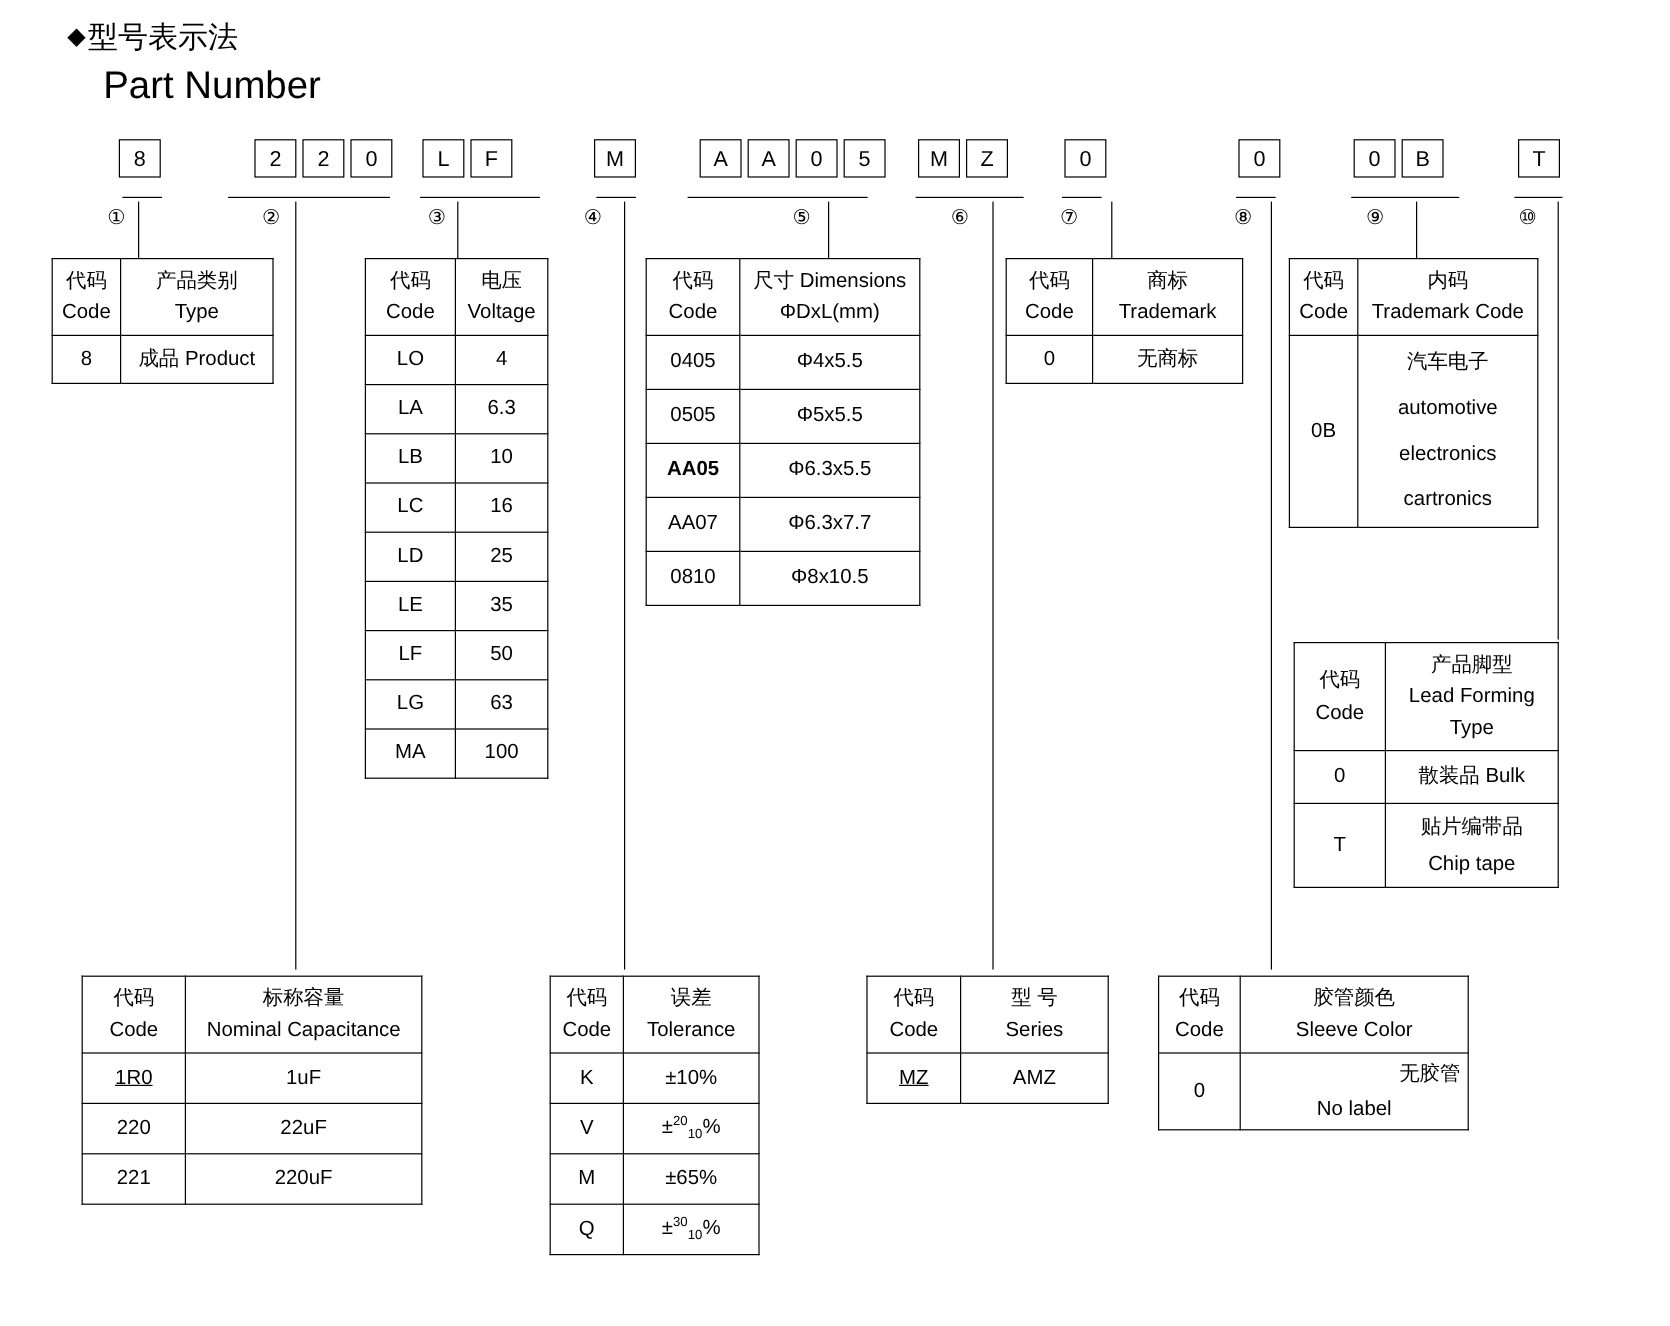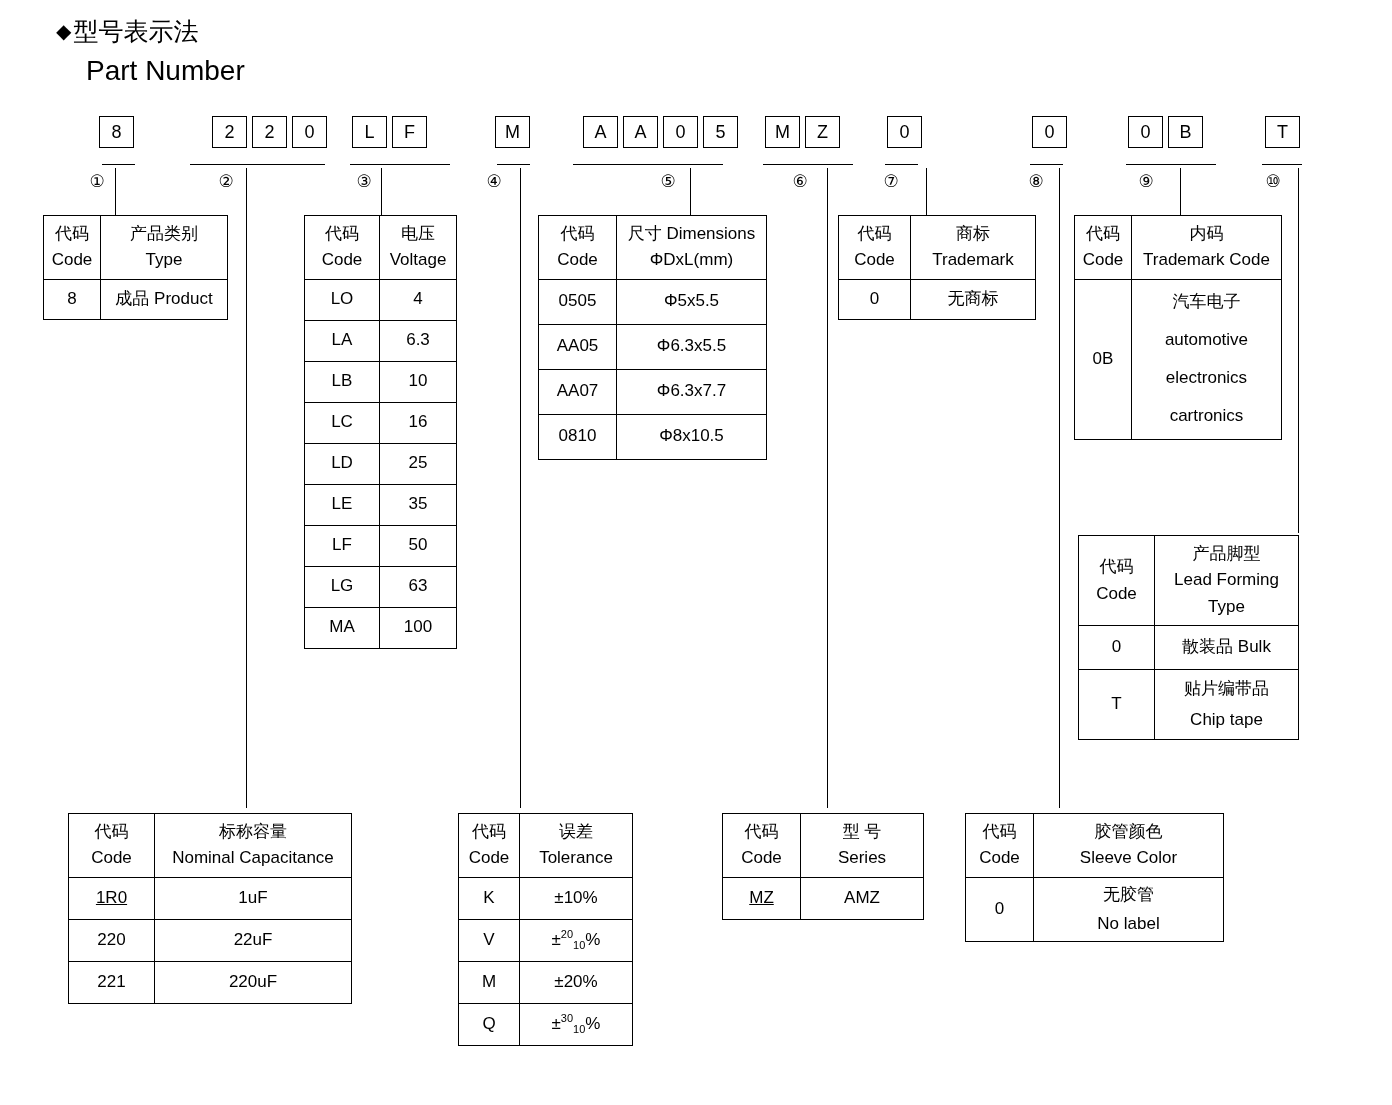--- a/index.html
+++ b/index.html
@@ -16,21 +16,21 @@
   #stage { position: absolute; left: 0; top: 0; width: 1392px; height: 1105px; }
 
   
   .hdr-cn {
     position: absolute; left: 56px; top: 16px;
     font-size: 25px; line-height: 30px; white-space: nowrap;
   }
   .hdr-diamond { font-size: 20px; vertical-align: 2px; margin-right: 2px; }
   .hdr-en {
     position: absolute; left: 86px; top: 56px;
-    font-size: 28px; line-height: 30px; white-space: nowrap;
+    font-size: 32px; line-height: 30px; white-space: nowrap;
   }
 
   
   .pnbox {
     position: absolute;
     height: 32px; width: 35px;
     border: 1.6px solid #000;
     display: flex; align-items: center; justify-content: center;
     font-size: 18px; line-height: 1;
     background: #fff;
@@ -222,25 +222,29 @@
       <td class="hd" style="width:78px;">
         <span class="two-line">代码</span>
         <span class="two-line">Code</span>
       </td>
       <td class="hd" style="width:150px;">
         <span class="two-line">尺寸 Dimensions</span>
         <span class="two-line">ΦDxL(mm)</span>
       </td>
     </tr>
     <tr>
+          <td style="height:45px;">0405</td>
+          <td>Φ4x5.5</td>
+        </tr>
+    <tr>
           <td style="height:45px;">0505</td>
           <td>Φ5x5.5</td>
         </tr>
     <tr>
-          <td style="height:45px;">AA05</td>
+          <td style="height:45px;font-weight:bold;">AA05</td>
           <td>Φ6.3x5.5</td>
         </tr>
     <tr>
           <td style="height:45px;">AA07</td>
           <td>Φ6.3x7.7</td>
         </tr>
     <tr>
           <td style="height:45px;">0810</td>
           <td>Φ8x10.5</td>
         </tr>
@@ -359,21 +363,21 @@
     <tr>
       <td style="height:42px;">K</td>
       <td>±10%</td>
     </tr>
     <tr>
       <td style="height:42px;">V</td>
       <td><span>±</span><sup class="tsup">20</sup><sub class="tsub">10</sub><span>%</span></td>
     </tr>
     <tr>
       <td style="height:42px;">M</td>
-      <td>±20%</td>
+      <td>±65%</td>
     </tr>
     <tr>
       <td style="height:42px;">Q</td>
       <td><span>±</span><sup class="tsup">30</sup><sub class="tsub">10</sub><span>%</span></td>
     </tr>
   </tbody>
     </table>
 
   <table class="t" style="left:722px; top:813px;">
     <tbody>
@@ -402,20 +406,20 @@
         <span class="two-line">Code</span>
       </td>
       <td class="hd" style="width:190px;">
         <span class="two-line">胶管颜色</span>
         <span class="two-line">Sleeve Color</span>
       </td>
     </tr>
     <tr>
       <td style="height:64px;">0</td>
       <td>
-        <span class="two-line" style="line-height:1.7;">无胶管</span>
+        <span class="two-line" style="line-height:1.7;text-align:right;">无胶管</span>
         <span class="two-line" style="line-height:1.7;">No label</span>
       </td>
     </tr>
   </tbody>
     </table>
 
 </div>
 
 </body></html>

